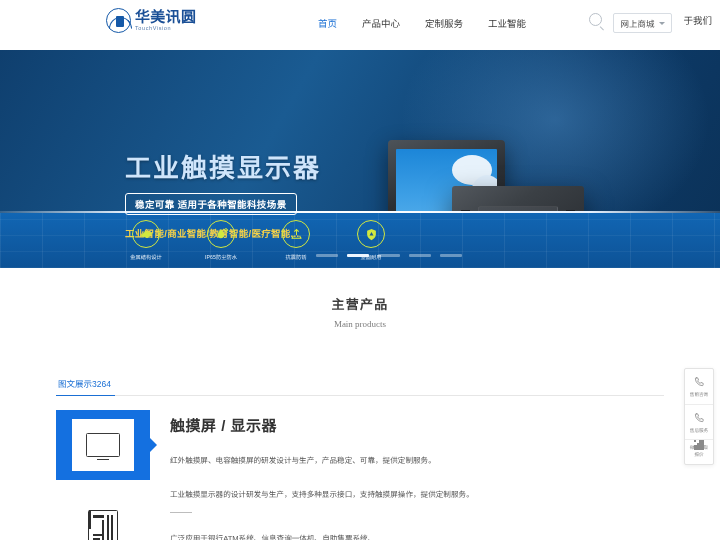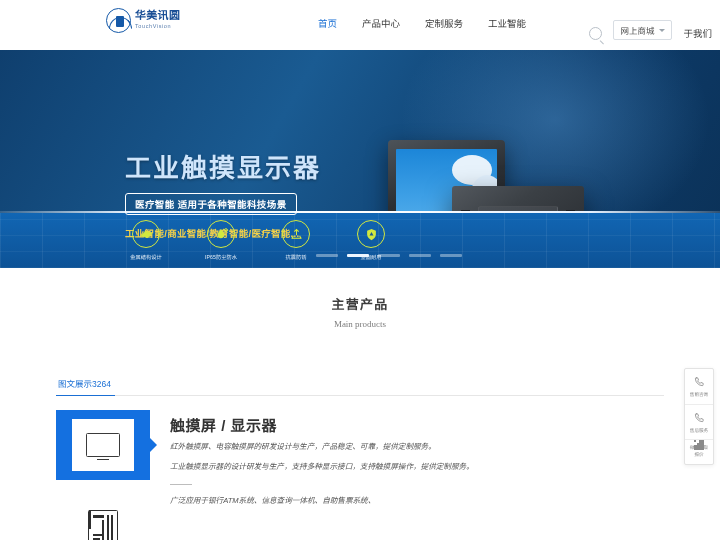--- a/index.html
+++ b/index.html
@@ -29,41 +29,40 @@
     content:""; position:absolute; left:2px; top:8px;
     width:21px; height:10px; border:1.5px solid #1559a8;
     border-radius:50%/100% 100% 0 0; border-bottom-color:transparent;
   }
   .logo-mark::after{
     content:""; position:absolute; left:8.5px; top:7px;
     width:8px; height:11px; background:#1559a8; border-radius:1px;
   }
   .logo-txt{ display:flex; flex-direction:column; line-height:1; }
   .logo-cn{
-    font-size:11px; font-weight:700; color:#1a4f96;
+    font-size:15px; font-weight:700; color:#1a4f96;
     letter-spacing:.3px;
-    font-family:Liberation Mono, monospace;
   }
   .logo-en{
     font-size:5.5px; color:#5b7fae; letter-spacing:.6px;
     margin-top:2px; font-family:"Liberation Sans", sans-serif;
   }
 
   .nav{
     position:absolute; left:318px; top:16px;
     display:flex; gap:25px; align-items:center;
   }
   .nav a{
     font-size:9.5px; color:#3b3b3b; text-decoration:none; white-space:nowrap;
   }
   .nav a.active{ color:#1a6fd4;font-family:Liberation Mono, monospace; }
 
   .hdr-right{
-    position:absolute; right:8px; top:20px;
-    display:flex; align-items:flex-end; gap:11px;
+    position:absolute; right:8px; top:13px;
+    display:flex; align-items:flex-start; gap:11px;
   }
   .srch-ic{
     width:13px; height:13px; border:1.2px solid #b9c0c8; border-radius:50%;
     position:relative; display:block;
   }
   .srch-ic::after{
     content:""; position:absolute; right:-4px; bottom:-2px;
     width:5px; height:1.2px; background:#b9c0c8;
     transform:rotate(45deg); transform-origin:left center;
   }
@@ -215,21 +214,21 @@
   .pc-ic .s1{ left:3.5px; top:3.5px; width:11px; height:3px; }
   .pc-ic .s2{ left:3.5px; top:9px; width:11px; height:11px; border:1.6px solid #2f2f2f; background:#fff; }
   .pc-ic .s3{ left:3.5px; top:23px; width:11px; height:2.2px; }
   .pc-ic .s4{ left:3.5px; top:27px; width:7px; height:2.2px; }
   .pc-ic .v{ position:absolute; right:4px; top:4px; width:2px; height:25px; background:#2f2f2f; }
   .pc-ic .v2{ position:absolute; right:8.5px; top:4px; width:2px; height:25px; background:#2f2f2f; }
   .pc-ic .v3{ position:absolute; right:13px; top:9px; width:2px; height:20px; background:#2f2f2f; }
 
   .pinfo{ flex:1; padding-top:4px; }
   .pinfo h3{ font-size:15px; font-weight:700; color:#333; letter-spacing:.5px; }
-  .pinfo p{ font-size:7.6px; color:#555; line-height:2.05; margin-top:4px;font-style:italic; }
+  .pinfo p{ font-size:7.6px; color:#555; line-height:2.05; margin-top:18px; }
   .rule{ width:22px; height:1px; background:#bdbdbd; margin:10px 0 8px; }
 
   
   .side{
     position:absolute; right:6px; top:368px; width:30px;
     background:#fff; border:1px solid #e3e3e3; border-radius:2px;
     box-shadow:0 1px 4px rgba(0,0,0,.07); z-index:9;
   }
   .side-it{
     padding:5px 2px 5px; text-align:center; border-bottom:1px solid #ededed;
@@ -294,21 +293,21 @@
       <div class="vent r"></div>
 
   </div>
 
   <div class="hero-floor">
     <div class="hero-grid"></div>
   </div>
 
   <div class="hero-copy">
     <div class="hero-title">工业触摸显示器</div>
-    <div class="hero-badge">医疗智能  适用于各种智能科技场景</div>
+    <div class="hero-badge">稳定可靠  适用于各种智能科技场景</div>
     <div class="hero-sub">工业智能/商业智能/教育智能/医疗智能...</div>
   </div>
 
   <div class="feats">
     <div class="feat">
       <div class="feat-ic">
         <svg width="15" height="15" viewBox="0 0 24 24" fill="none" stroke="#d2e83f" stroke-width="1.6">
           <path d="M3 14l7-7 11 3-7 7z" fill="#d2e83f" stroke="none"></path>
             <path d="M3 14l7-7 11 3-7 7z"></path>
         </svg>

